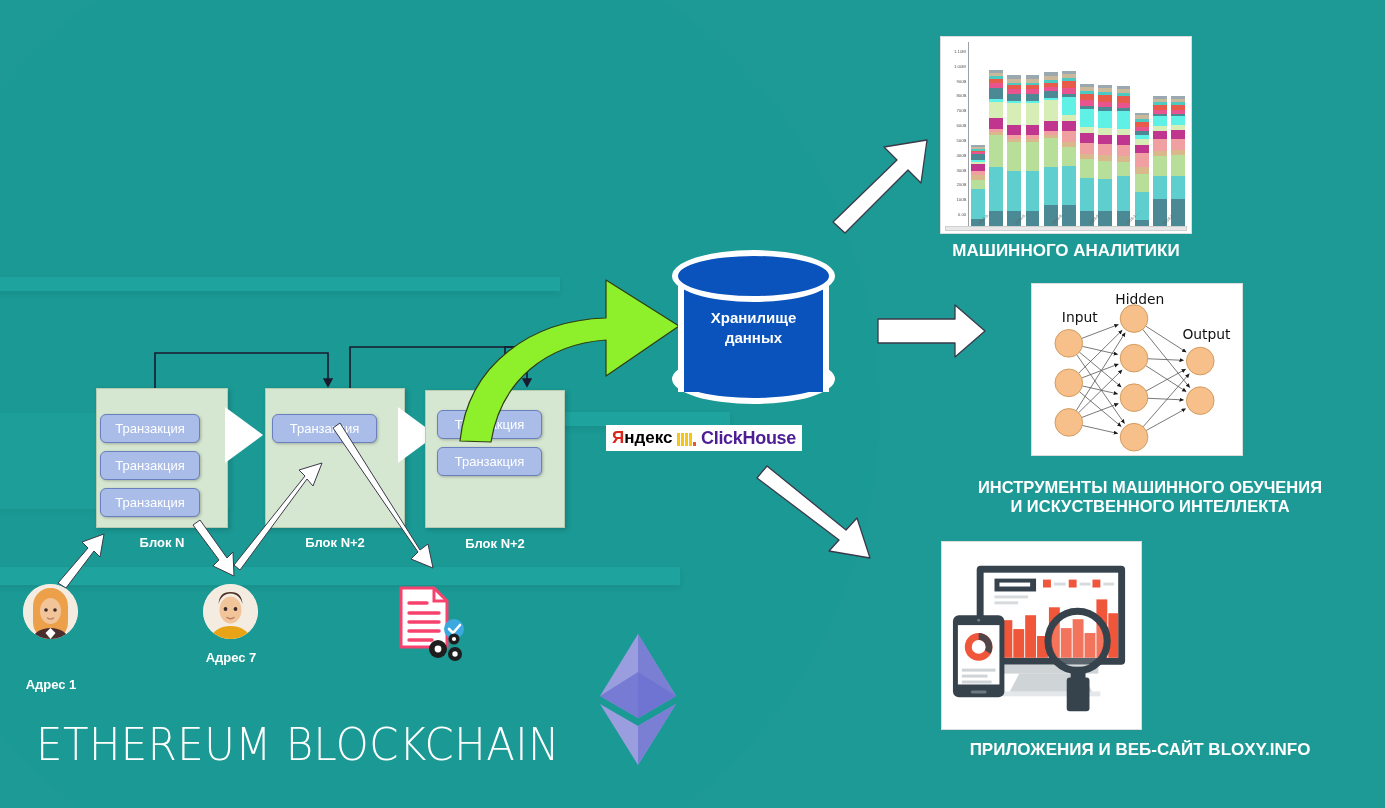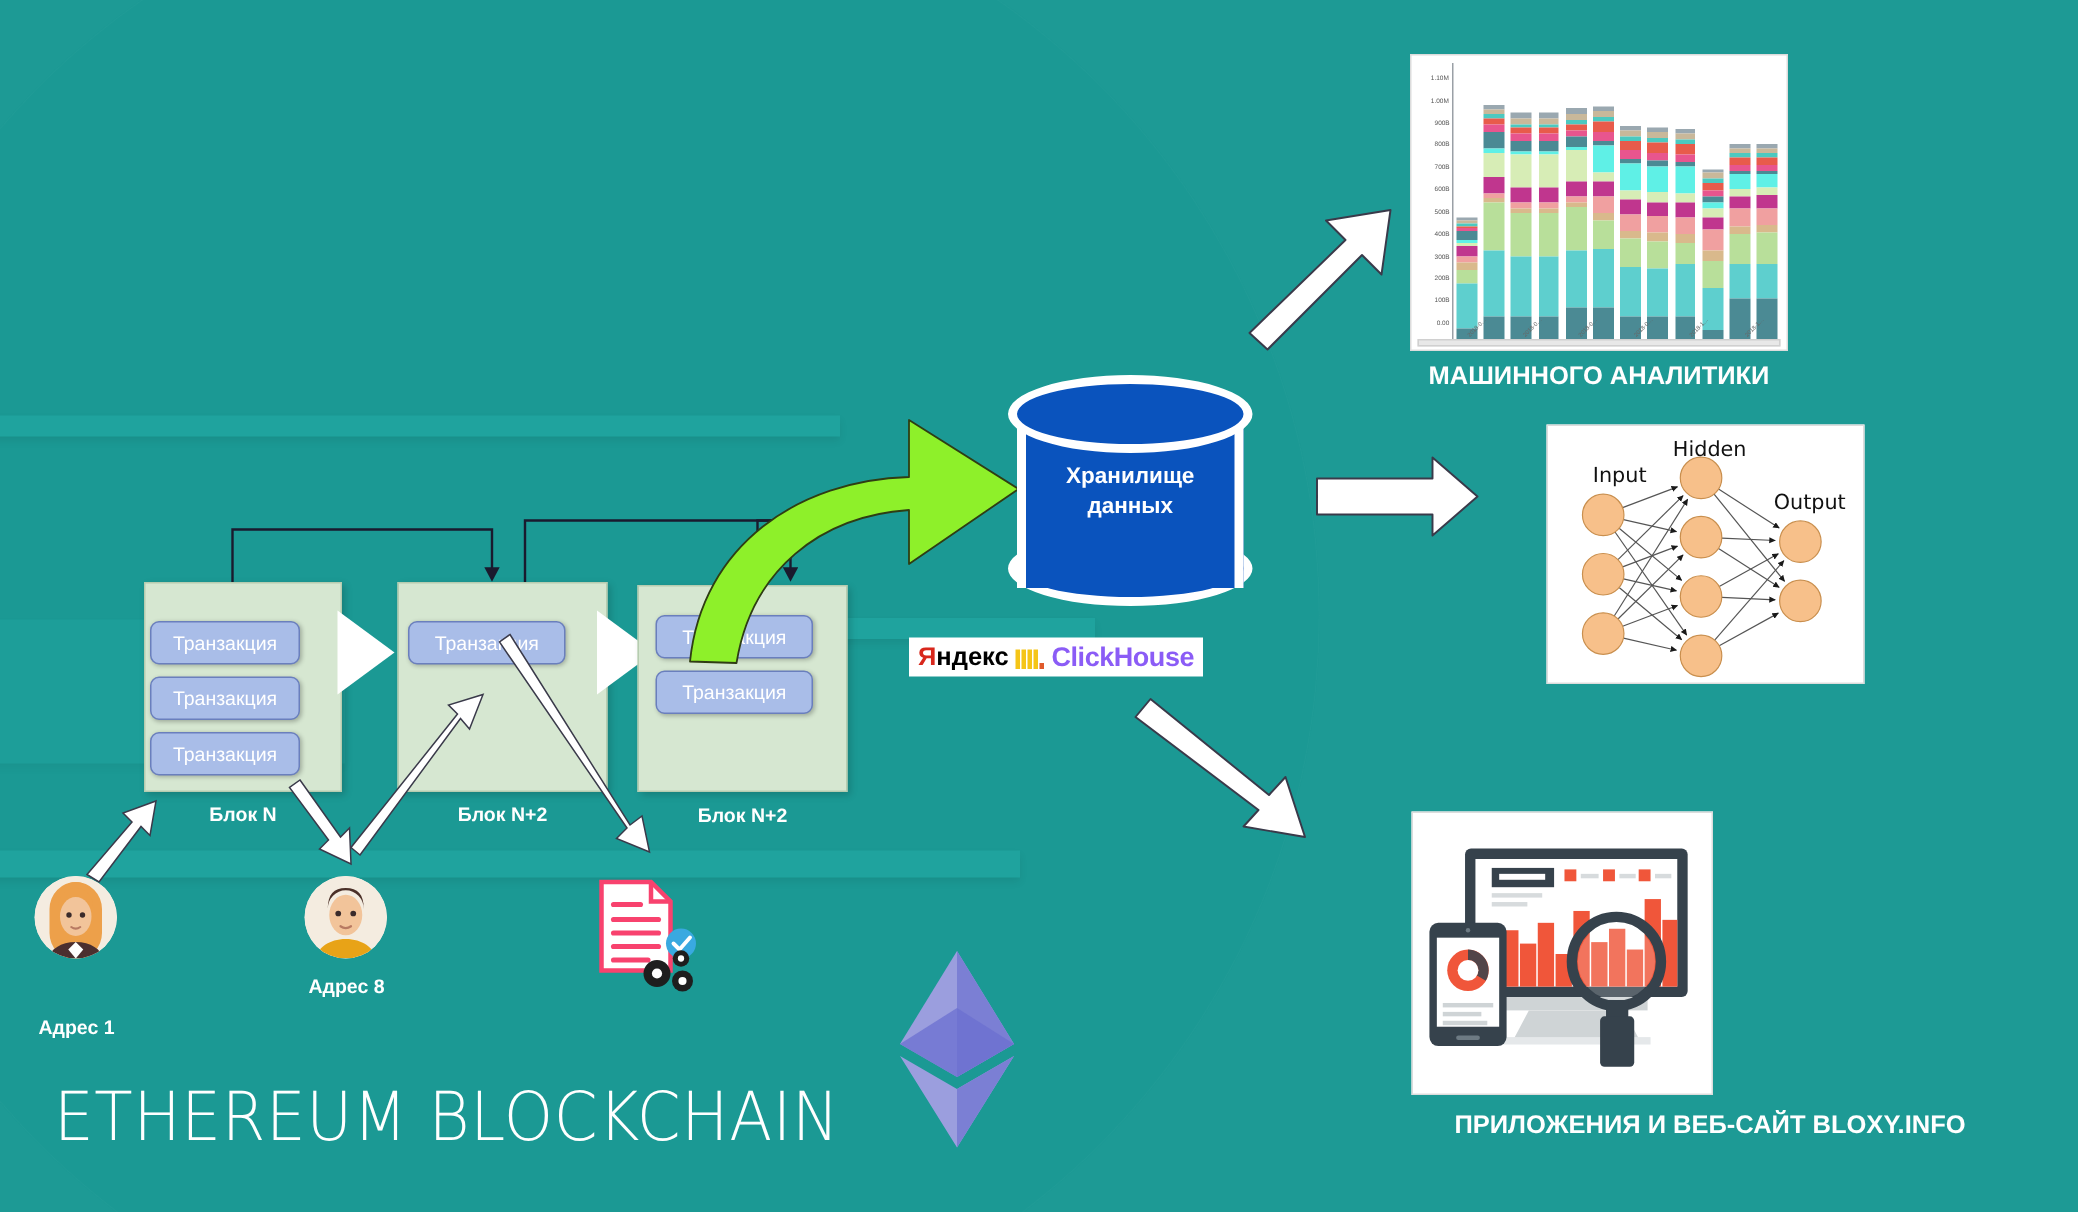--- a/index.html
+++ b/index.html
@@ -140,21 +140,21 @@
     height: 26px;
     background: #ffffff;
     display: flex; align-items: center;
     padding: 0 6px;
     gap: 5px;
   }
   .ch-ya { color:#d8271c; font-weight:bold; font-size:17px; font-family:"Liberation Sans",sans-serif;}
   .ch-ya span { color:#000; }
   .ch-bars { display:flex; align-items:flex-end; gap:1.5px; height:15px; }
   .ch-bars i { display:block; width:2.5px; background:#f5c518; }
-  .ch-name { color:#8b5cf6; font-weight:bold; font-size:18px; letter-spacing:-0.3px;}
+  .ch-name { color:#4c1d95; font-weight:bold; font-size:18px; letter-spacing:-0.3px;}
 
   
   .panel {
     position: absolute;
     background: #ffffff;
     border: 1px solid #dcdcdc;
   }
 
   
   #chart-panel { left: 940px; top: 36px; width: 252px; height: 198px; padding: 5px 4px 4px 4px; }
@@ -275,21 +275,21 @@
     <svg viewBox="0 0 55 55" width="55" height="55">
       <circle cx="27.5" cy="27.5" r="27.5" fill="#f4ece0"></circle>
       <path d="M27.5,42 c-11,0 -19,6 -20,13 l40,0 c-1,-7 -9,-13 -20,-13 Z" fill="#e8a317"></path>
       <ellipse cx="27.5" cy="26" rx="11" ry="13.5" fill="#f2c49a"></ellipse>
       <path d="M15.5,22 a12,12.5 0 0 1 24,0 c0,-10 -4,-14 -12,-14 s-12,4 -12,14 Z" fill="#4b3028"></path>
       <circle cx="22.5" cy="25" r="1.9" fill="#3a2b2b"></circle>
       <circle cx="32.5" cy="25" r="1.9" fill="#3a2b2b"></circle>
       <path d="M24,33.5 q3.5,2.5 7,0" stroke="#b87a62" stroke-width="1.5" fill="none" stroke-linecap="round"></path>
     </svg>
   </div>
-  <div class="addr-label" style="left:180px; top:650px; width:102px;">Адрес 8</div>
+  <div class="addr-label" style="left:180px; top:650px; width:102px;">Адрес 7</div>
 
   <div class="sc-doc">
     <svg viewBox="0 0 70 80" width="70" height="80">
       <path d="M3,3 L36,3 L49,16 L49,62 L3,62 Z" fill="#ffffff" stroke="#f8426e" stroke-width="3"></path>
       <path d="M36,3 L36,16 L49,16" fill="none" stroke="#f8426e" stroke-width="3"></path>
       <g stroke="#f8426e" stroke-width="3.4" stroke-linecap="round">
         <line x1="11" y1="18" x2="29" y2="18"></line>
         <line x1="11" y1="28" x2="41" y2="28"></line>
         <line x1="11" y1="37" x2="41" y2="37"></line>
         <line x1="11" y1="46" x2="41" y2="46"></line>
@@ -612,20 +612,24 @@
           <circle cx="103" cy="115" r="14" fill="#f7c08a" stroke="#c98f4e" stroke-width="0.8"></circle>
           <circle cx="103" cy="155" r="14" fill="#f7c08a" stroke="#c98f4e" stroke-width="0.8"></circle>
           <circle cx="170" cy="78" r="14" fill="#f7c08a" stroke="#c98f4e" stroke-width="0.8"></circle>
           <circle cx="170" cy="118" r="14" fill="#f7c08a" stroke="#c98f4e" stroke-width="0.8"></circle>
         </g>
       <text id="nn-lbl-input" x="30" y="38" font-size="14" fill="#111" font-family="DejaVu Sans, sans-serif">Input</text>
       <text id="nn-lbl-hidden" x="84" y="20" font-size="14" fill="#111" font-family="DejaVu Sans, sans-serif">Hidden</text>
       <text id="nn-lbl-output" x="152" y="56" font-size="14" fill="#111" font-family="DejaVu Sans, sans-serif">Output</text>
     </svg>
   </div>
+  <div class="panel-caption" style="left:920px; top:478px; width:460px; font-size:16.5px;">
+    <div>ИНСТРУМЕНТЫ МАШИННОГО ОБУЧЕНИЯ</div>
+    <div>И ИСКУСТВЕННОГО ИНТЕЛЛЕКТА</div>
+  </div>
 
   <div class="panel" id="apps-panel">
     <svg viewBox="0 0 201 189" width="199" height="187">
 
       <rect x="35" y="24" width="150" height="100" rx="4" fill="#36424c"></rect>
       <rect x="42" y="31" width="136" height="86" fill="#ffffff"></rect>
       <rect x="53" y="37" width="42" height="13" fill="#36424c"></rect>
       <rect x="58" y="41" width="31" height="4" fill="#ffffff"></rect>
       <rect x="53" y="54" width="34" height="3" fill="#d7dbdd"></rect>
       <rect x="53" y="60" width="24" height="3" fill="#d7dbdd"></rect>

